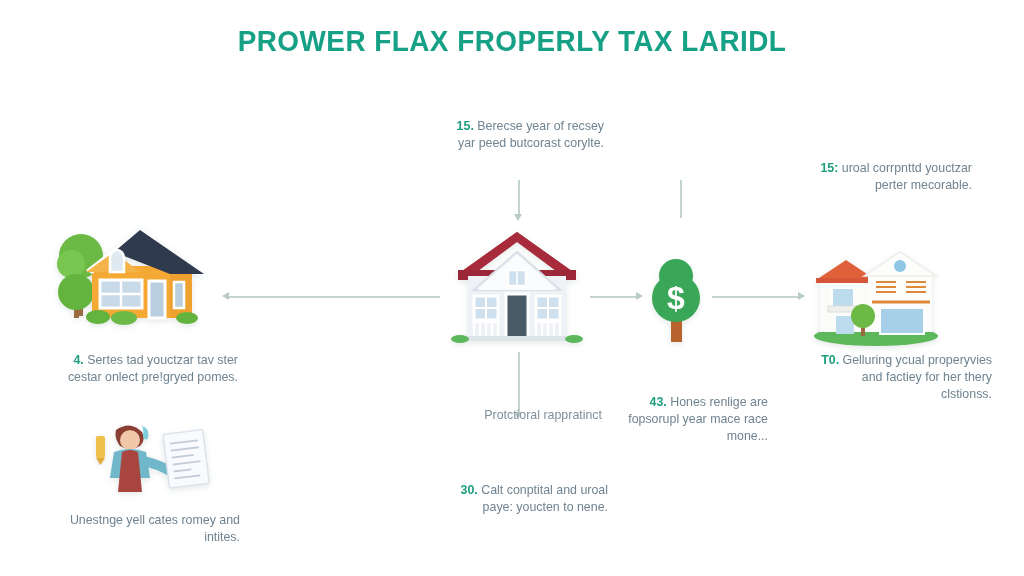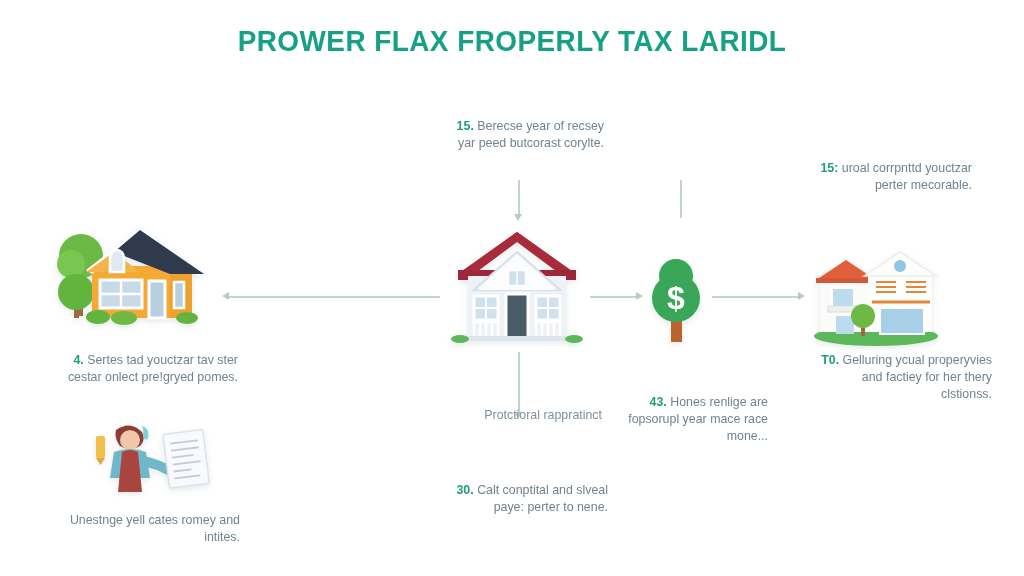--- a/index.html
+++ b/index.html
@@ -349,20 +349,20 @@
     <span class="num">T0.</span>
     <span>Gelluring ycual properyvies and factiey for her thery clstionss.</span>
   </div>
 
   <div class="caption small-head" style="left:450px; top:407px; width:152px;">
     <span>Protctioral rappratinct</span>
   </div>
 
   <div class="caption" style="left:444px; top:482px; width:164px;">
     <span class="num">30.</span>
-    <span>Calt conptital and slveal paye: perter to nene.</span>
+    <span>Calt conptital and uroal paye: youcten to nene.</span>
   </div>
 
   <div class="caption" style="left:62px; top:512px; width:178px;">
     <span>Unestnge yell cates romey and intites.</span>
   </div>
 
 </div>
 
 </body></html>

